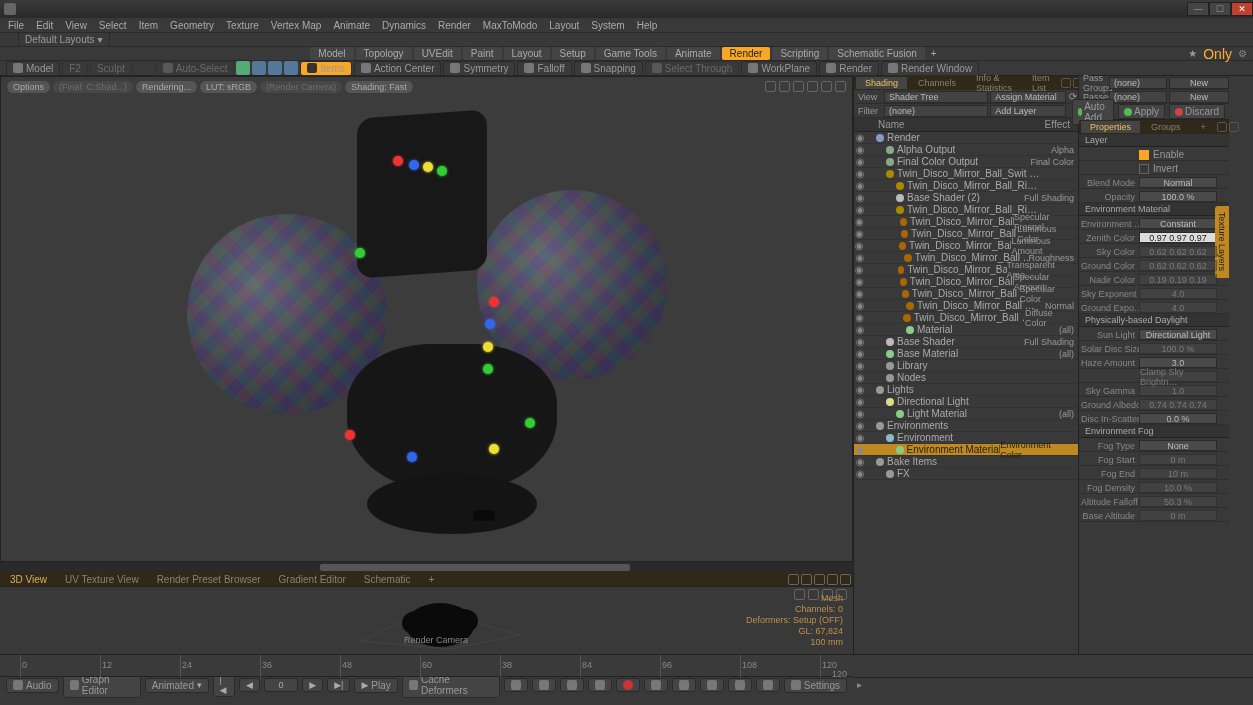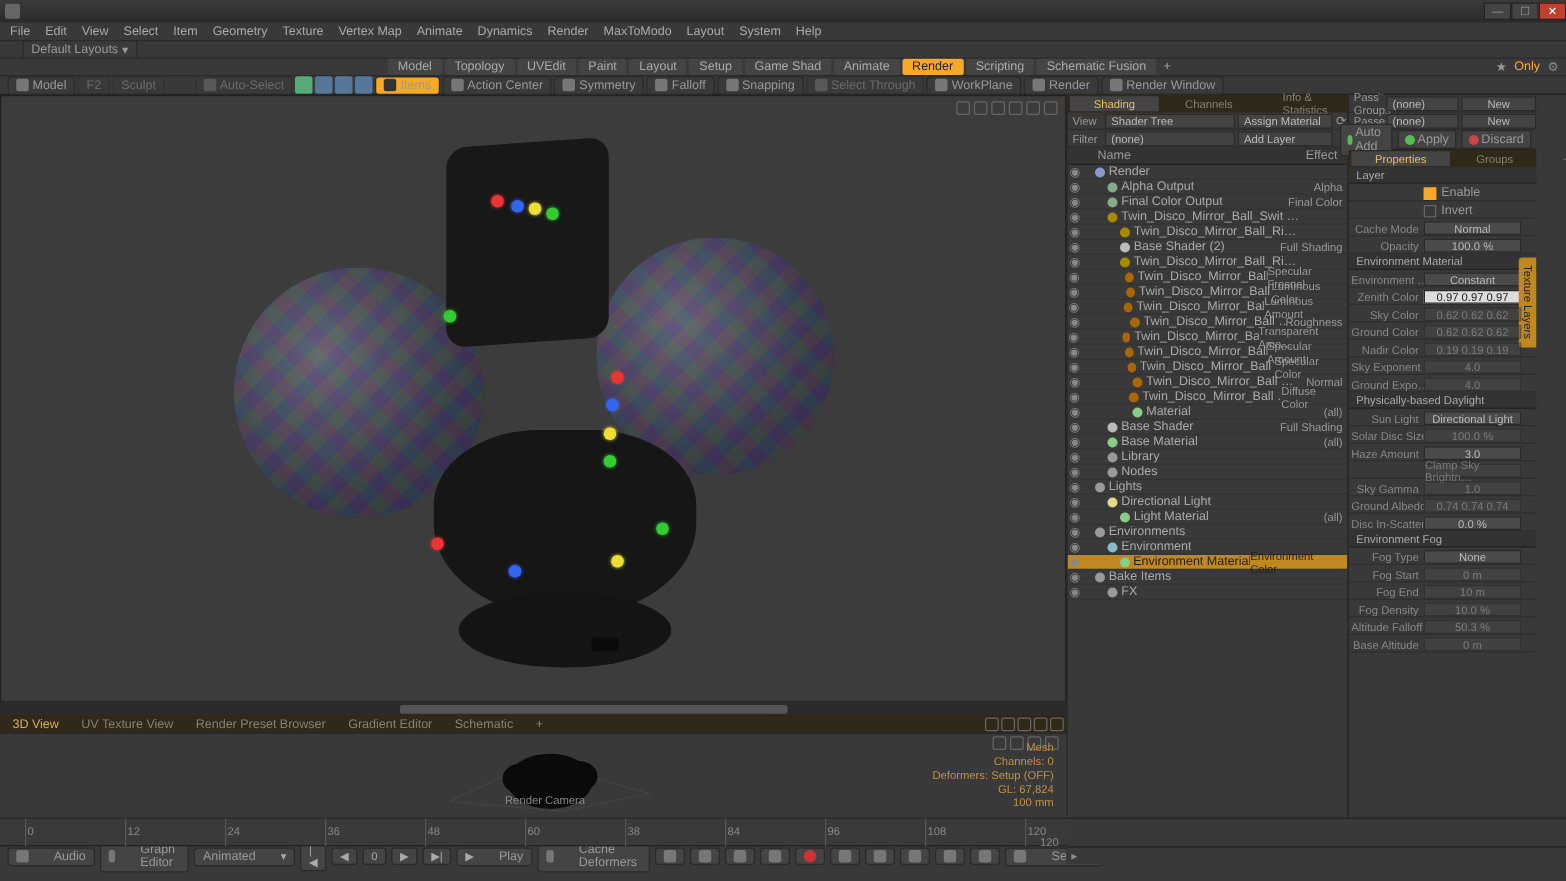--- a/index.html
+++ b/index.html
@@ -12,21 +12,21 @@
 .winbtn.close{background:#c04030;color:#fff}
 .menubar{height:14px;background:#393939;display:flex;align-items:center;padding:0 8px;gap:12px}
 .menubar span{color:#aaa;font-size:10px;cursor:pointer}
 .row2{height:14px;background:#393939;display:flex;align-items:center;padding:0 8px;border-top:1px solid #2a2a2a}
 .layoutbar{height:14px;background:#393939;display:flex;align-items:center;justify-content:center;position:relative;border-top:1px solid #2a2a2a}
 .layouttabs{display:flex;gap:2px}
 .ltab{padding:1px 8px;background:#444;border-radius:2px;color:#aaa;font-size:10px}
 .ltab.active{background:#f9a825;color:#222}
 .plusbtn{padding:0 6px;color:#aaa}
 .layoutright{position:absolute;right:6px;display:flex;gap:6px;align-items:center}
-.only{color:#fa3;font-size:10px}
+.only{color:#fa3;font-size:14px}
 .gear{color:#888}
 .toolbar{height:16px;background:#393939;display:flex;align-items:center;padding:0 6px;gap:2px;border-top:1px solid #2a2a2a;border-bottom:1px solid #222}
 .tbtn{padding:1px 6px;background:#3a3a3a;border:1px solid #2a2a2a;border-radius:3px;color:#999;display:flex;align-items:center;gap:3px}
 .tbtn.orange{background:#f9a825;color:#221}
 .tbtn .ic{width:10px;height:10px;background:#777;border-radius:2px}
 .tbtn.dim{opacity:.5}
 .maincols{display:flex;height:578px}
 .viewport-col{width:853px;display:flex;flex-direction:column}
 .viewport{flex:1;background:#3c3c3c;position:relative;border:1px solid #222}
 .vp-chips{position:absolute;top:4px;left:6px;display:flex;gap:3px;flex-wrap:wrap}
@@ -48,21 +48,21 @@
 .campanel{height:68px;background:#393939;position:relative;border-top:1px solid #222}
 .camrow{height:14px;display:flex;align-items:center;padding:0 10px;gap:14px}
 .camrow span{color:#999}
 .camview{position:absolute;left:340px;top:8px;width:200px;height:56px}
 .camlabel{position:absolute;left:404px;top:48px;color:#888;font-size:9px}
 .caminfo{position:absolute;right:10px;top:6px;text-align:right;line-height:11px}
 .caminfo div{color:#c09048;font-size:9px}
 .right-col{width:400px;display:flex}
 .midpanel{width:225px;background:#393939;border-left:1px solid #222;display:flex;flex-direction:column}
 .tabrow{height:14px;background:#302818;display:flex;align-items:center;padding:0 2px;gap:2px}
-.tabrow .t{padding:1px 19px;color:#898070;font-size:9px}
+.tabrow .t{padding:1px 9px;color:#898070;font-size:9px}
 .tabrow .t.active{color:#eac060;background:#444}
 .tabrow .ricons{margin-left:auto;display:flex;gap:2px}
 .tabrow .ricons span{width:10px;height:10px;border:1px solid #555;border-radius:2px}
 .prow{height:14px;display:flex;align-items:center;border-bottom:1px solid #2d2d2d}
 .prow .lbl{width:30px;padding-left:4px;color:#999;font-size:9px}
 .prow .val{flex:1;background:#434343;height:12px;display:flex;align-items:center;padding:0 4px;color:#bbb;font-size:9px;margin-right:2px;border:1px solid #2a2a2a}
 .prow .btn{width:60px;text-align:center;background:#434343;height:12px;line-height:11px;color:#bbb;font-size:9px;border:1px solid #2a2a2a}
 .treehdr{height:14px;background:#333;display:flex;align-items:center;padding-left:24px;color:#888;font-size:9px;border-bottom:1px solid #222}
 .treehdr .eff{margin-left:auto;margin-right:8px}
 .tree{flex:1;overflow:hidden}
@@ -86,21 +86,21 @@
 .chk.on{background:#f9a825;border-color:#f9a825}
 .autoadd{height:16px;display:flex;align-items:center;justify-content:flex-end;gap:4px;padding:0 4px;border-bottom:1px solid #222}
 .autoadd .b{padding:1px 5px;background:#444;border:1px solid #2a2a2a;border-radius:2px;color:#aaa;font-size:9px;display:flex;align-items:center;gap:2px}
 .autoadd .b .gdot{width:8px;height:8px;background:#5b5;border-radius:50%}
 .autoadd .b .rdot{width:8px;height:8px;background:#c44;border-radius:50%}
 .timeline{height:37px;background:#393939;border-top:1px solid #222}
 .ruler{height:22px;background:#3a3a3a;position:relative;border-bottom:1px solid #222}
 .ruler .tick{position:absolute;top:0;height:22px;border-left:1px solid #555}
 .ruler .tlabel{position:absolute;top:5px;color:#888;font-size:9px}
 .bottombar{height:16px;background:#393939;display:flex;align-items:center;padding:0 6px;gap:4px}
-.bottombar .b{padding:1px 6px;background:#444;border:1px solid #2a2a2a;border-radius:3px;color:#aaa;font-size:9px;display:flex;align-items:center;gap:20px}
+.bottombar .b{padding:1px 6px;background:#444;border:1px solid #2a2a2a;border-radius:3px;color:#aaa;font-size:9px;display:flex;align-items:center;gap:3px}
 .bottombar .ic{width:10px;height:10px;background:#777;border-radius:2px}
 .cmdbar{width:400px;height:14px;background:#393939;border-top:1px solid #222;display:flex;align-items:center;padding:0 4px;position:absolute;right:0;bottom:0}
 .cmdbar input{flex:1;background:#4a4a4a;border:1px solid #2a2a2a;height:11px;color:#888;font-size:9px;padding:0 4px}
 .footer-wrap{display:flex}
 </style>
 </head>
 <body>
 
 <div class="titlebar">
   <span class="icon"></span>
@@ -134,21 +134,21 @@
 </div>
 
 <div class="layoutbar">
   <div class="layouttabs" id="ltabs">
       <div class="ltab">Model</div>
       <div class="ltab">Topology</div>
       <div class="ltab">UVEdit</div>
       <div class="ltab">Paint</div>
       <div class="ltab">Layout</div>
       <div class="ltab">Setup</div>
-      <div class="ltab">Game Shad</div>
+      <div class="ltab">Game Tools</div>
       <div class="ltab">Animate</div>
       <div class="ltab active">Render</div>
       <div class="ltab">Scripting</div>
       <div class="ltab">Schematic Fusion</div>
     </div>
   <span class="plusbtn">+</span>
   <div class="layoutright">
     <span>★</span>
     <span class="only">Only</span>
     <span class="gear">⚙</span>
@@ -207,20 +207,28 @@
     </div>
   <div class="tbtn">
       <span class="ic"></span>
       <span>Render Window</span>
     </div>
 </div>
 
 <div class="maincols">
   <div class="viewport-col">
     <div class="viewport">
+      <div class="vp-chips" id="vpchips">
+          <div class="chip">Options</div>
+          <div class="chip dim">(Final: C:Shad...)</div>
+          <div class="chip">Rendering...</div>
+          <div class="chip">LUT: sRGB</div>
+          <div class="chip dim">(Render Camera)</div>
+          <div class="chip">Shading: Fast</div>
+        </div>
       <div class="vp-icons">
         <span></span>
           <span></span>
           <span></span>
           <span></span>
           <span></span>
           <span></span>
       </div>
       <div class="render-img" style="width:460px;height:430px">
         <div class="disco-ball" style="left:-10px;top:110px"></div>
@@ -563,21 +571,21 @@
           <span class="chk on"></span>
           <span>Enable</span>
         </div>
       <div class="prow2">
           <span class="lbl"></span>
           <span class="chk"></span>
           <span>Invert</span>
         </div>
       <div id="props">
           <div class="prow2">
-            <span class="lbl">Cache Mode</span>
+            <span class="lbl">Blend Mode</span>
             <span class="val">Normal</span>
           </div>
           <div class="prow2">
             <span class="lbl">Opacity</span>
             <span class="val">100.0 %</span>
           </div>
         </div>
       <div class="sechdr">Environment Material</div>
       <div id="envmat">
           <div class="prow2">

